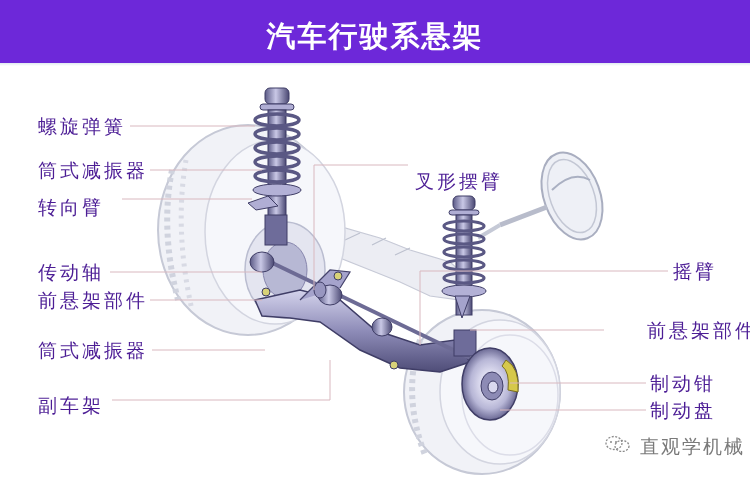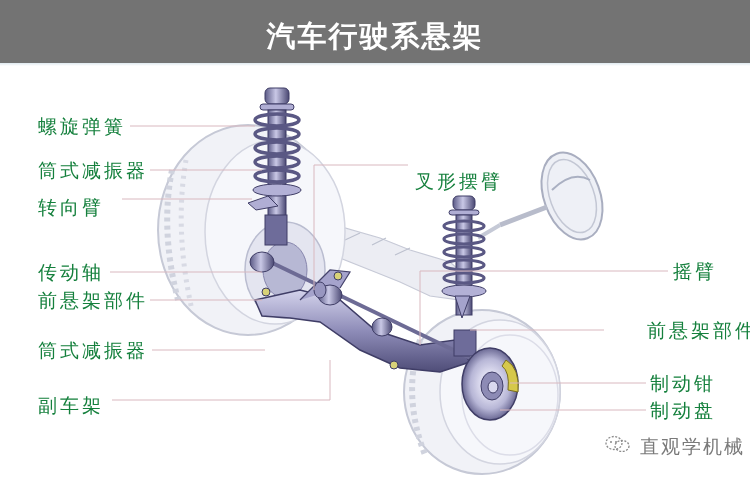--- a/index.html
+++ b/index.html
@@ -3,32 +3,32 @@
 <meta charset="utf-8">
 <style>
   html, body { margin: 0; padding: 0; }
   body {
     width: 750px; height: 477px; overflow: hidden; position: relative;
     background: #ffffff;
     font-family: "DejaVu Sans", "Liberation Sans", sans-serif;
   }
   .header {
     position: absolute; left: 0; top: 0; width: 750px; height: 63px;
-    background: #737373;
+    background: #6d28d9;
     display: flex; align-items: center; justify-content: center;
     color: #ffffff;
     gap: 20px;
   }
   .header .title { font-size: 29px; font-weight: bold; letter-spacing: 2px; margin-top: 10px; }
   .header .subtitle { font-size: 17px; font-weight: bold; margin-left: 6px; margin-top: 16px; letter-spacing: 1px; }
   .header-shadow { position: absolute; left: 0; top: 63px; width: 750px; height: 3px; background: linear-gradient(#dfe9ef, #ffffff); }
 
   .canvas { position: absolute; left: 0; top: 0; width: 750px; height: 477px; }
   .label {
-    position: absolute; font-size: 19px; color: #15803d; letter-spacing: 3px;
+    position: absolute; font-size: 19px; color: #4c1d95; letter-spacing: 3px;
     line-height: 22px; white-space: nowrap;
   }
   .watermark {
     position: absolute; left: 604px; top: 434px; display: flex; 
     color: #7a7a7a; font-size: 19px; letter-spacing: 2px;
   }
   .watermark .wm-icon { width: 28px; height: 20px; margin-right: 8px; }
 </style>
 </head>
 <body>

